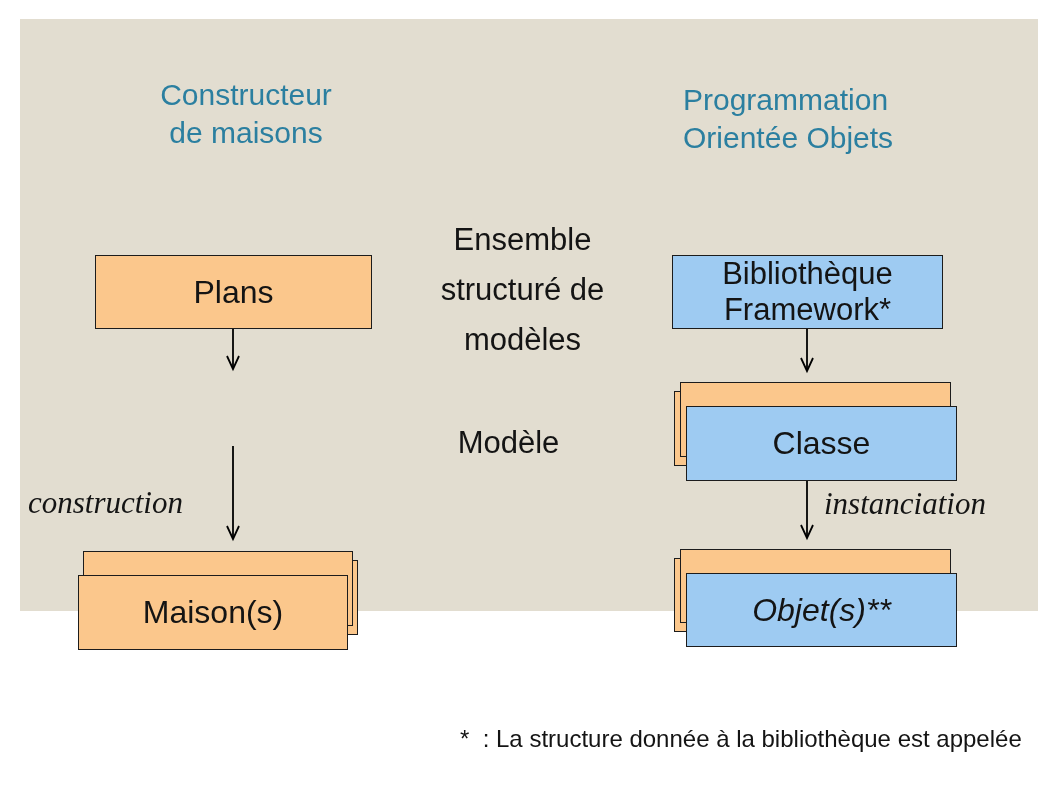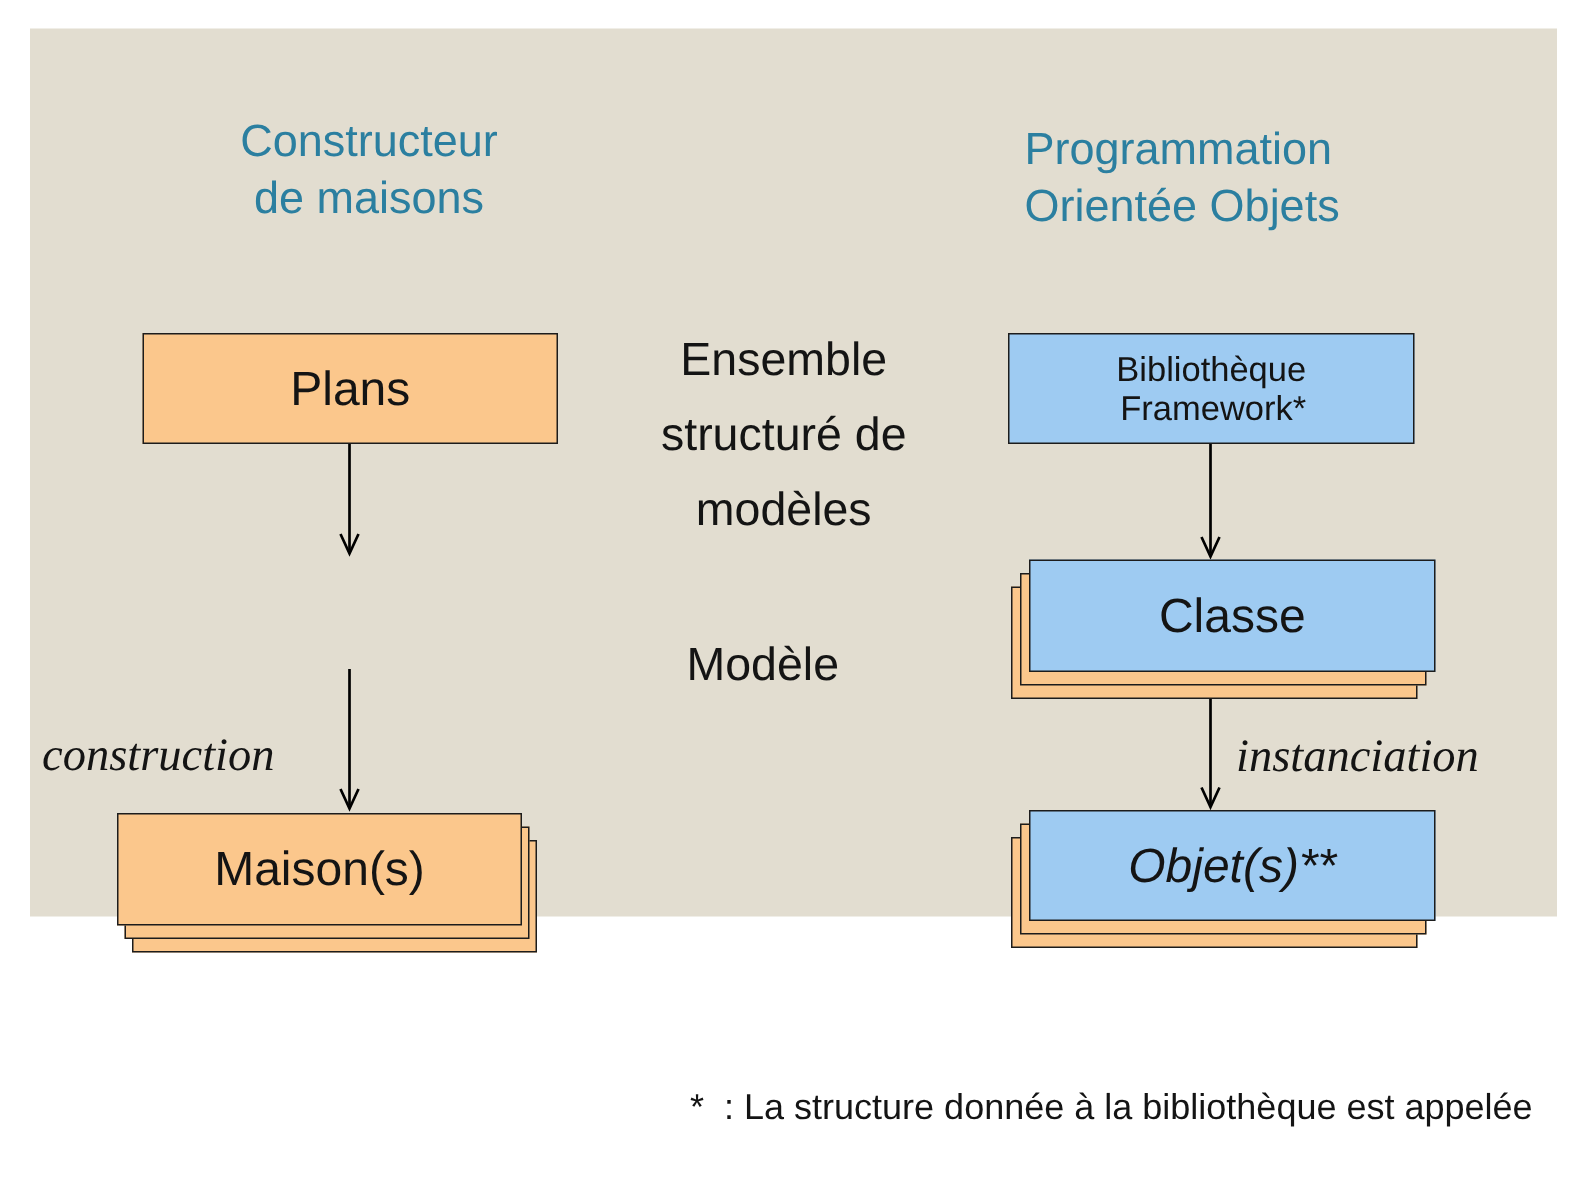--- a/index.html
+++ b/index.html
@@ -36,22 +36,23 @@
   .mid-label{
     font-size:31px;line-height:50px;
     text-align:center;white-space:pre-line;
     z-index:3;
   }
   .box{
     background:var(--orange-box);
     border:1.6px solid var(--line);
     display:flex;align-items:center;justify-content:center;
     font-size:32px;line-height:1.15;
-    text-align:right;white-space:pre-line;
+    text-align:center;white-space:pre-line;
     z-index:2;
+    margin-top:33px;
   }
   .blue .box, .blue .layer{background:var(--blue-box);}
   .stack{position:absolute;z-index:2;}
   .stack .layer{
     position:absolute;
     background:var(--orange-box);
     border:1.6px solid var(--line);
   }
   .stack .box{position:absolute;left:0;top:0;}
   .stack-right .layer.l1{left:5px;top:9px;}
@@ -113,21 +114,21 @@
     <div class="box abs" style="left:75px;top:203px;width:277px;height:74px;">Plans</div>
 
 
     <div class="stack stack-right" style="left:58px;top:523px;width:270px;height:75px;">
       <div class="layer l2" style="width:270px;height:75px;"></div>
       <div class="layer l1" style="width:270px;height:75px;"></div>
       <div class="box" style="width:270px;height:75px;">Maison(s)</div>
     </div>
 
     <div class="blue">
-      <div class="box abs" style="left:652px;top:203px;width:271px;height:74px;font-size:23px;">Bibliothèque
+      <div class="box abs" style="left:652px;top:203px;width:271px;height:74px;font-size:31px;">Bibliothèque
 Framework*</div>
 
       <div class="stack stack-left" style="left:666px;top:354px;width:271px;height:75px;">
         <div class="layer l2" style="width:271px;height:75px;"></div>
         <div class="layer l1" style="width:271px;height:75px;"></div>
         <div class="box" style="width:271px;height:75px;">Classe</div>
       </div>
 
       <div class="stack stack-left" style="left:666px;top:521px;width:271px;height:74px;">
         <div class="layer l2" style="width:271px;height:74px;"></div>

